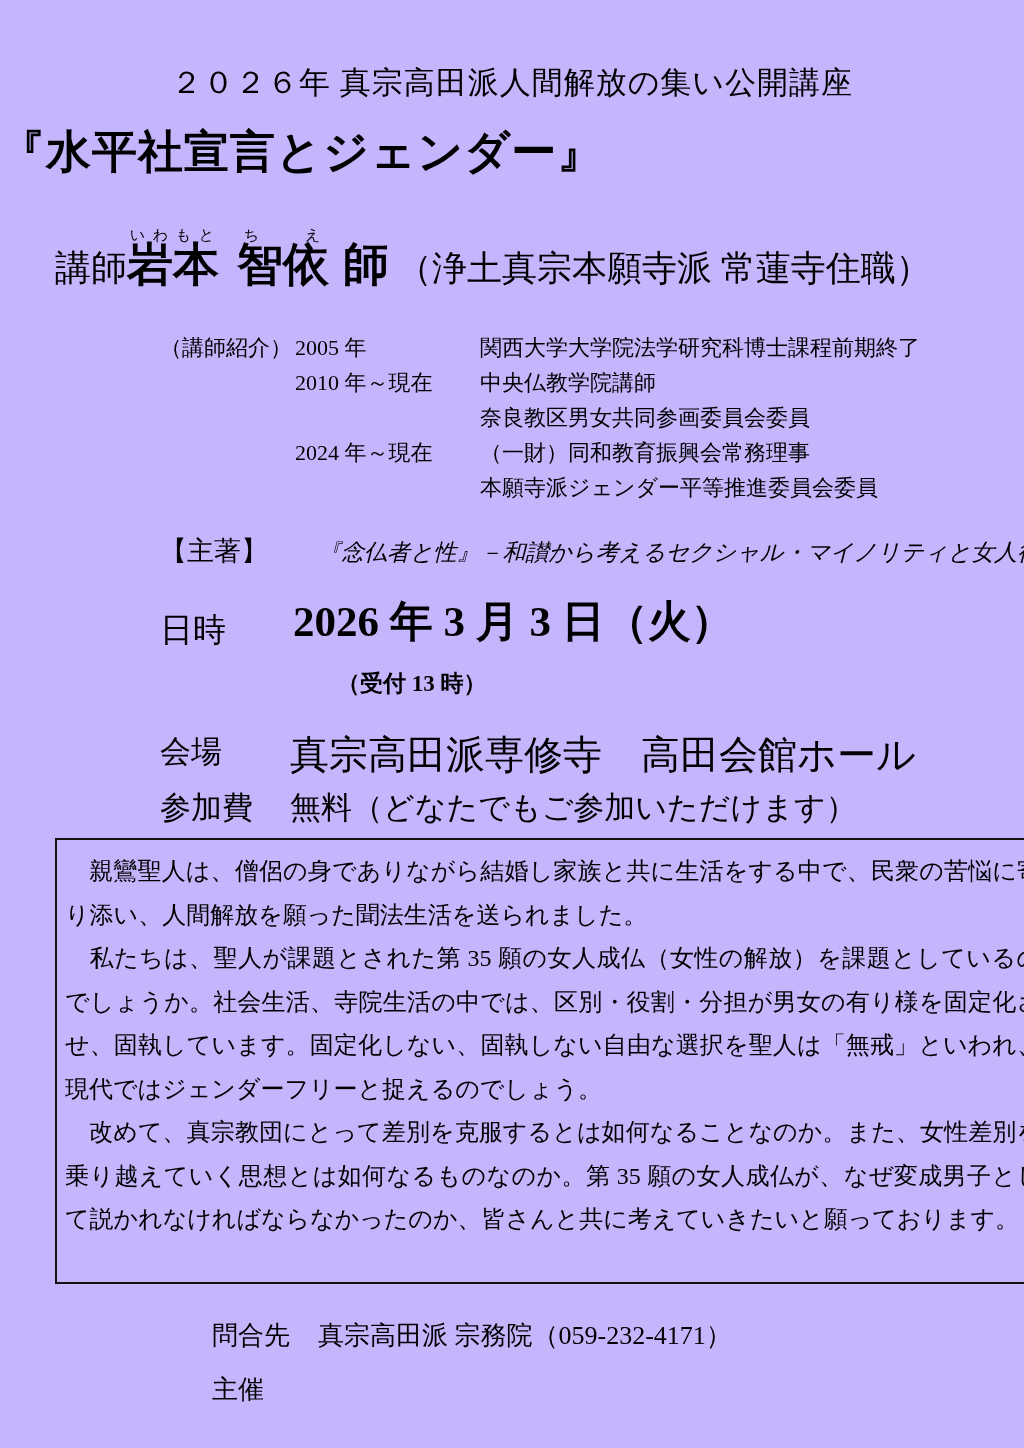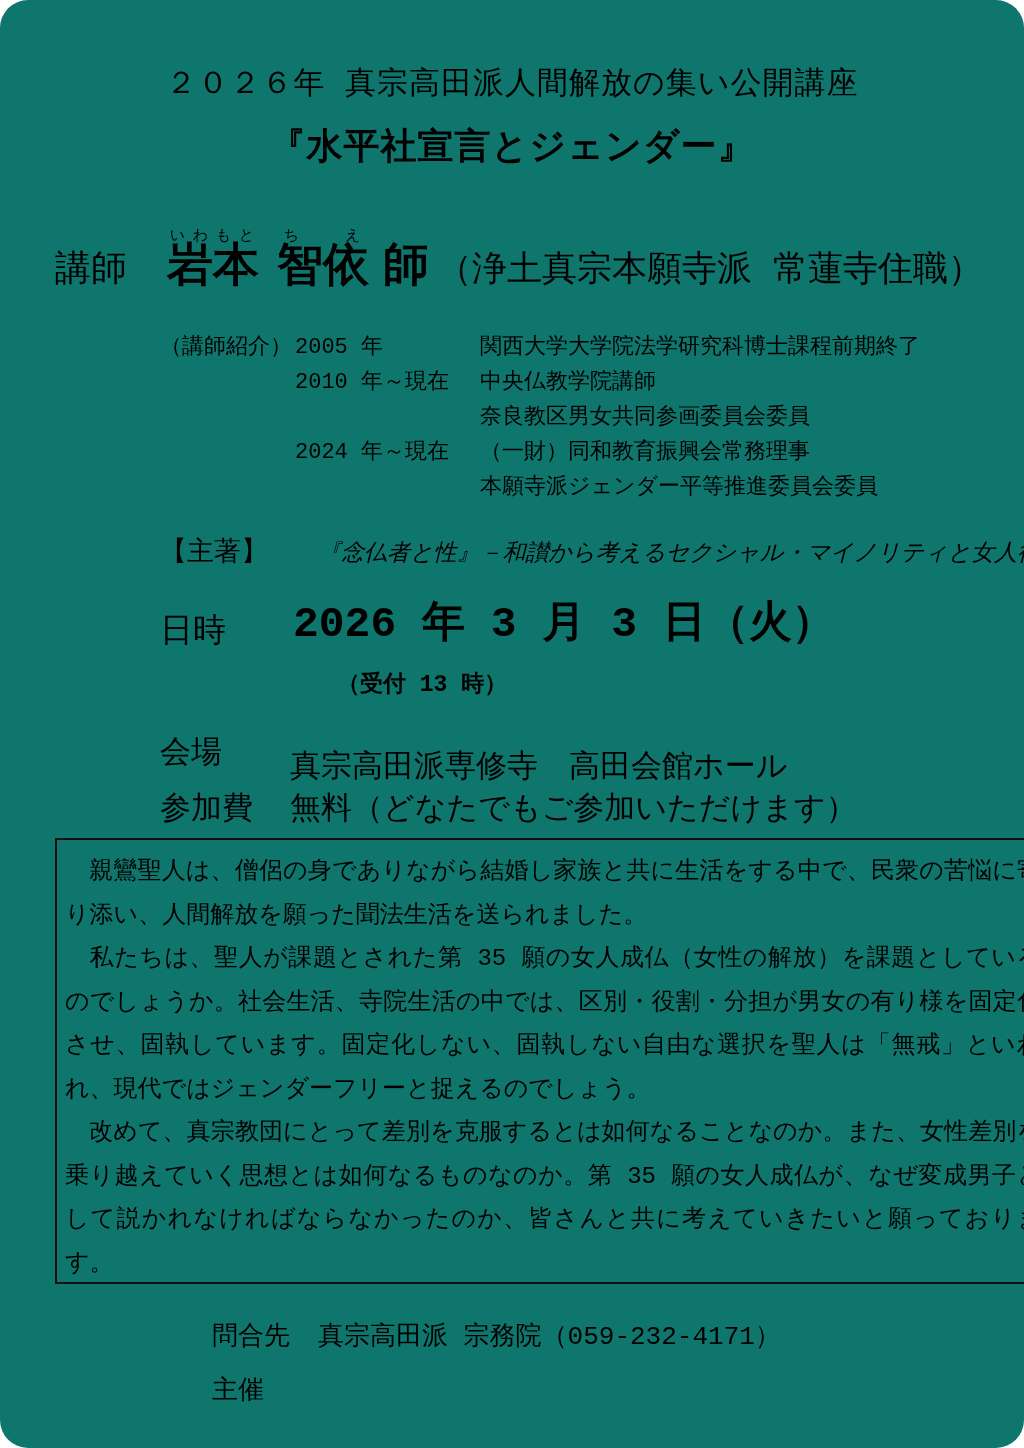--- a/index.html
+++ b/index.html
@@ -4,57 +4,55 @@
 <style>
   html, body {
     margin: 0;
     padding: 0;
     background: #ffffff;
   }
   .page {
     position: relative;
     width: 1024px;
     height: 1448px;
-    background: #0f766e;
+    background: #c4b5fd;
     color: #000000;
-    font-family: Liberation Mono, monospace;
+    font-family: Liberation Serif, serif;
     overflow: hidden;
-    border-radius: 28px;
   }
   .abs { position: absolute; }
 
   
   .series-title {
     top: 62px; left: 0; width: 100%;
     text-align: center;
     font-size: 31px;
     letter-spacing: 1px;
     white-space: nowrap;
   }
   .main-title {
     top: 122px; left: 0; width: 100%;
-    text-align: center;
-    font-size: 36px;
+    text-align: left;
+    font-size: 45px;
     font-weight: bold;
     letter-spacing: 1px;
     white-space: nowrap;
   }
 
   
   .lecturer-row {
     top: 228px; left: 55px;
     display: flex;
     align-items: baseline;
     white-space: nowrap;
   }
   .lecturer-label { font-size: 36px; }
   .lecturer-name {
     font-size: 46px;
     font-weight: bold;
-    margin-left: 40px;
   }
   .lecturer-name ruby { ruby-align: space-around; }
   .lecturer-name rt {
     font-size: 15px;
     font-weight: normal;
     letter-spacing: 2px;
   }
   .name-gap { display: inline-block; width: 18px; }
   .lecturer-honorific { font-size: 46px; font-weight: bold; margin-left: 14px; }
   .lecturer-affiliation { font-size: 35px; margin-left: 8px; }
@@ -90,21 +88,21 @@
   .time-row {
     top: 668px; left: 293px;
     display: flex; align-items: baseline;
     white-space: nowrap;
   }
   .time-value { font-size: 31px; font-weight: bold; }
   .time-reception { font-size: 23px; font-weight: bold; margin-left: 44px; }
 
   
   .venue-label { top: 731px; left: 160px; font-size: 31px; }
-  .venue-value { top: 745px; left: 290px; font-size: 31px; white-space: nowrap; }
+  .venue-value { top: 728px; left: 290px; font-size: 39px; white-space: nowrap; }
   .fee-label   { top: 787px; left: 160px; font-size: 31px; }
   .fee-value   { top: 787px; left: 290px; font-size: 31px; white-space: nowrap; }
 
   
   .desc-box {
     top: 838px; left: 55px;
     width: 1004px; height: 446px;
     box-sizing: border-box;
     border: 2px solid #111111;
     padding: 10px 16px 0 8px;

